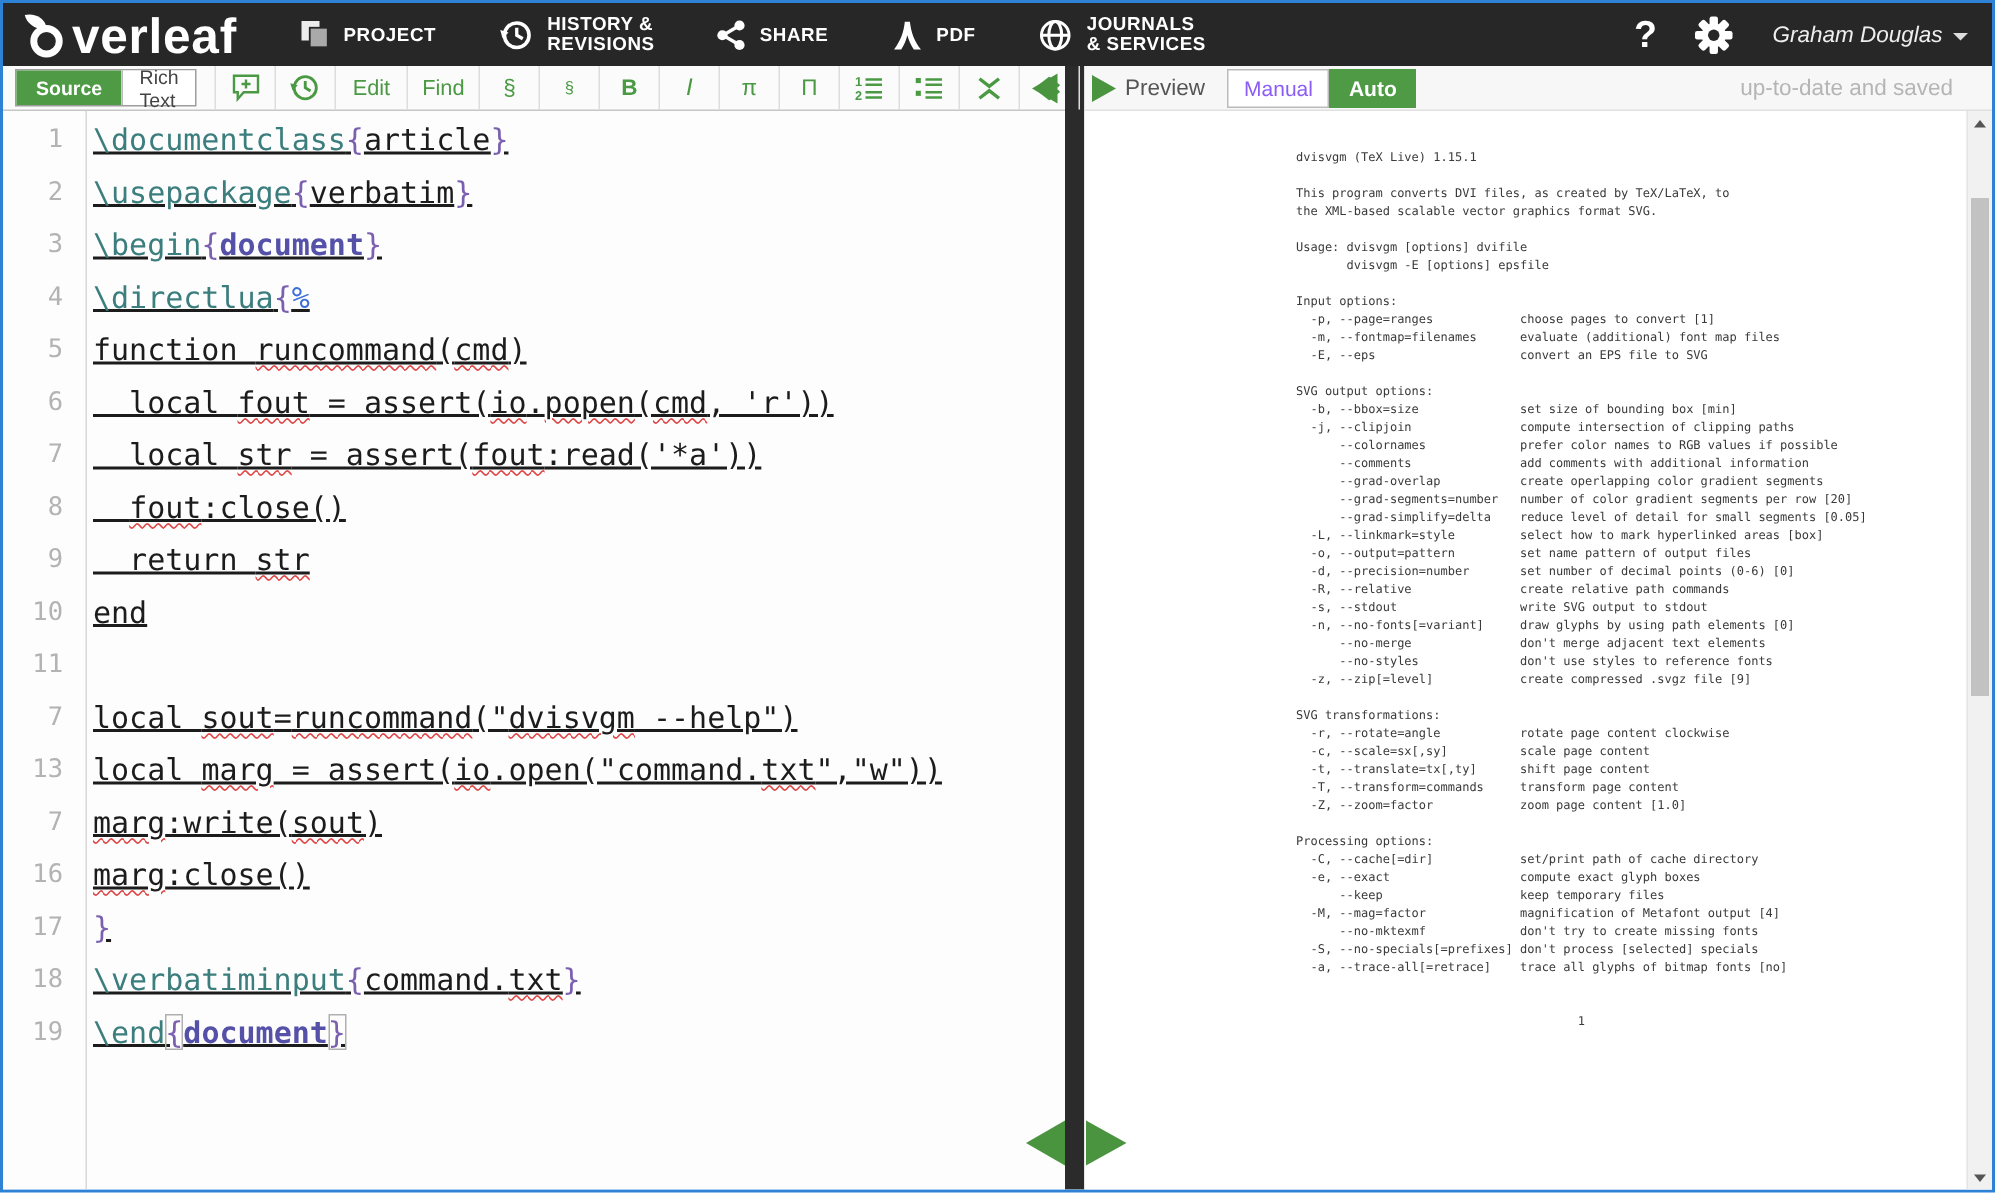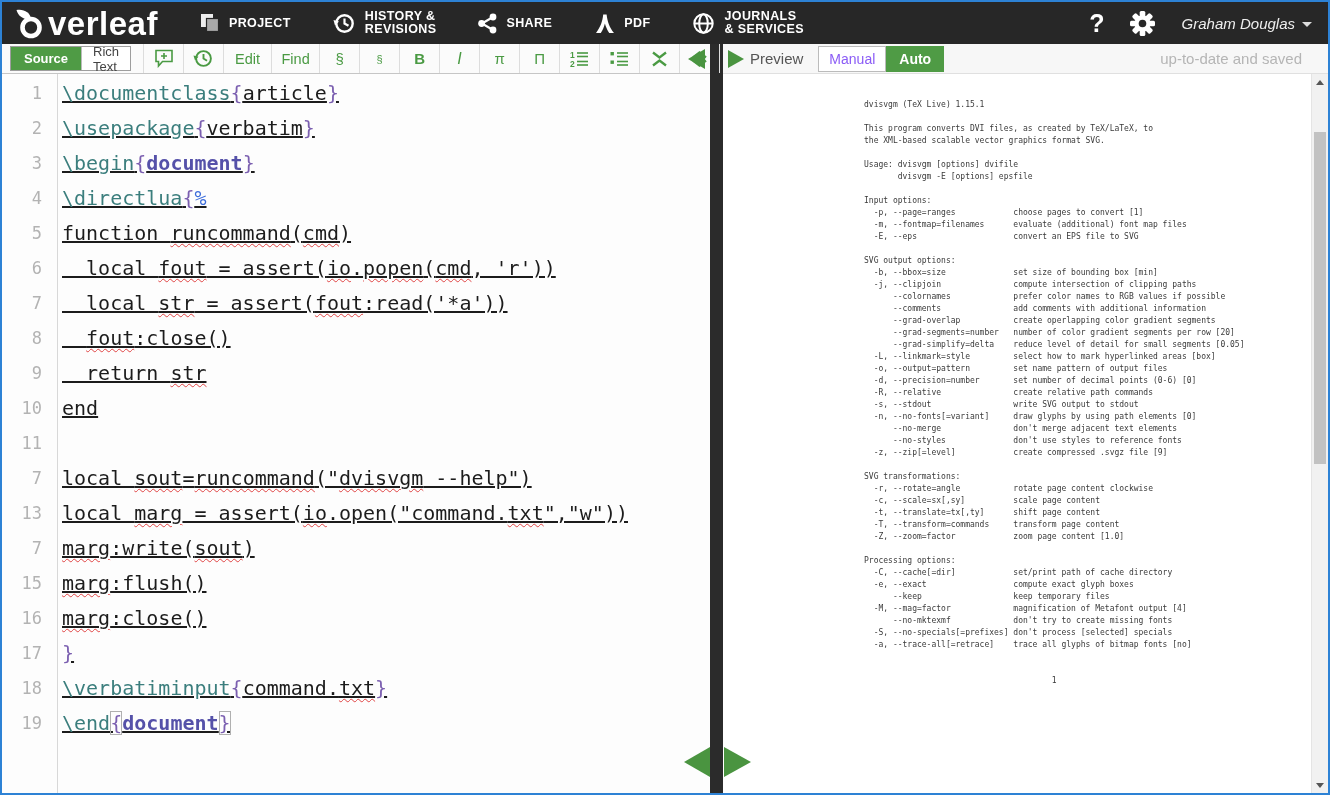--- a/index.html
+++ b/index.html
@@ -288,24 +288,20 @@
             <span class="num">7</span>
             <span class="lcode"><span class="p">local </span><span class="m">sout</span><span class="p">=</span><span class="m">runcommand</span><span class="p">("</span><span class="m">dvisvgm</span><span class="p"> --help")</span></span>
           </div>
           <div class="line">
             <span class="num">13</span>
             <span class="lcode"><span class="p">local </span><span class="m">marg</span><span class="p"> = assert(</span><span class="m">io</span><span class="p">.open("command.</span><span class="m">txt</span><span class="p">","w"))</span></span>
           </div>
           <div class="line">
             <span class="num">7</span>
             <span class="lcode"><span class="m">marg</span><span class="p">:write(</span><span class="m">sout</span><span class="p">)</span></span>
-          </div>
-          <div class="line">
-            <span class="num">15</span>
-            <span class="lcode"><span class="m">marg</span><span class="p">:flush()</span></span>
           </div>
           <div class="line">
             <span class="num">16</span>
             <span class="lcode"><span class="m">marg</span><span class="p">:close()</span></span>
           </div>
           <div class="line">
             <span class="num">17</span>
             <span class="lcode"><span class="b">}</span></span>
           </div>
           <div class="line">

